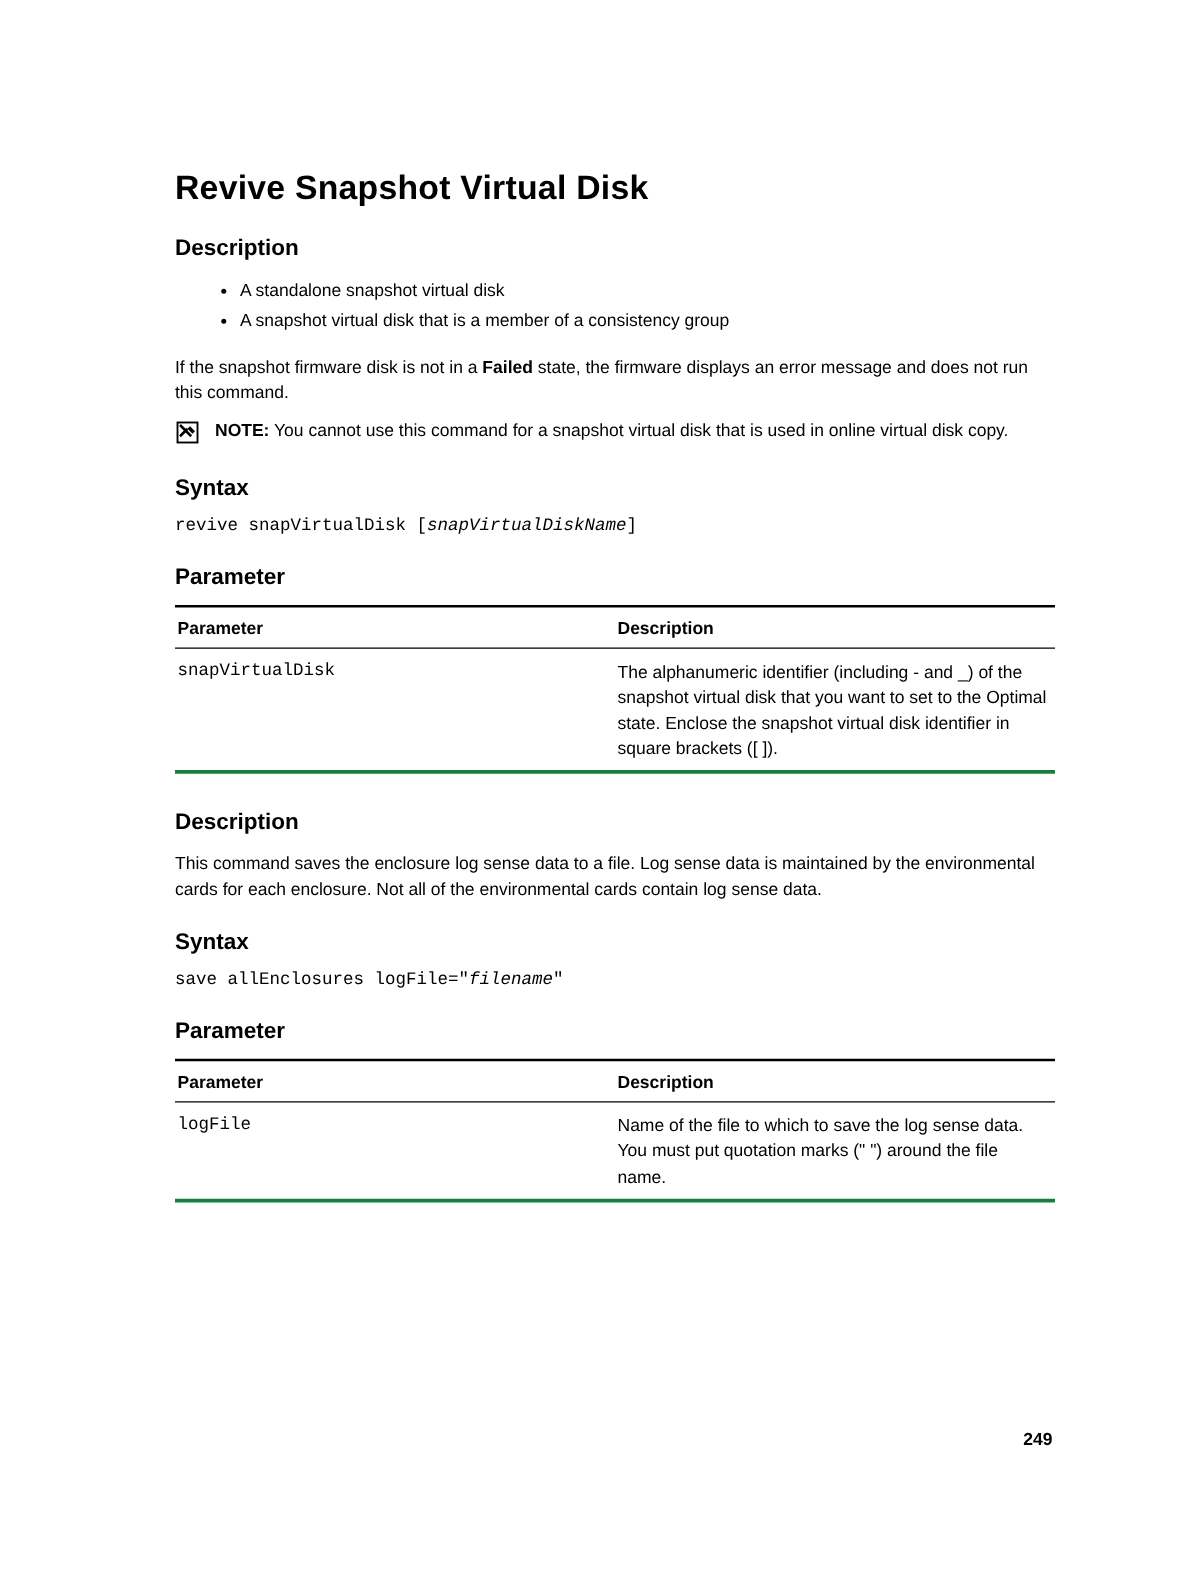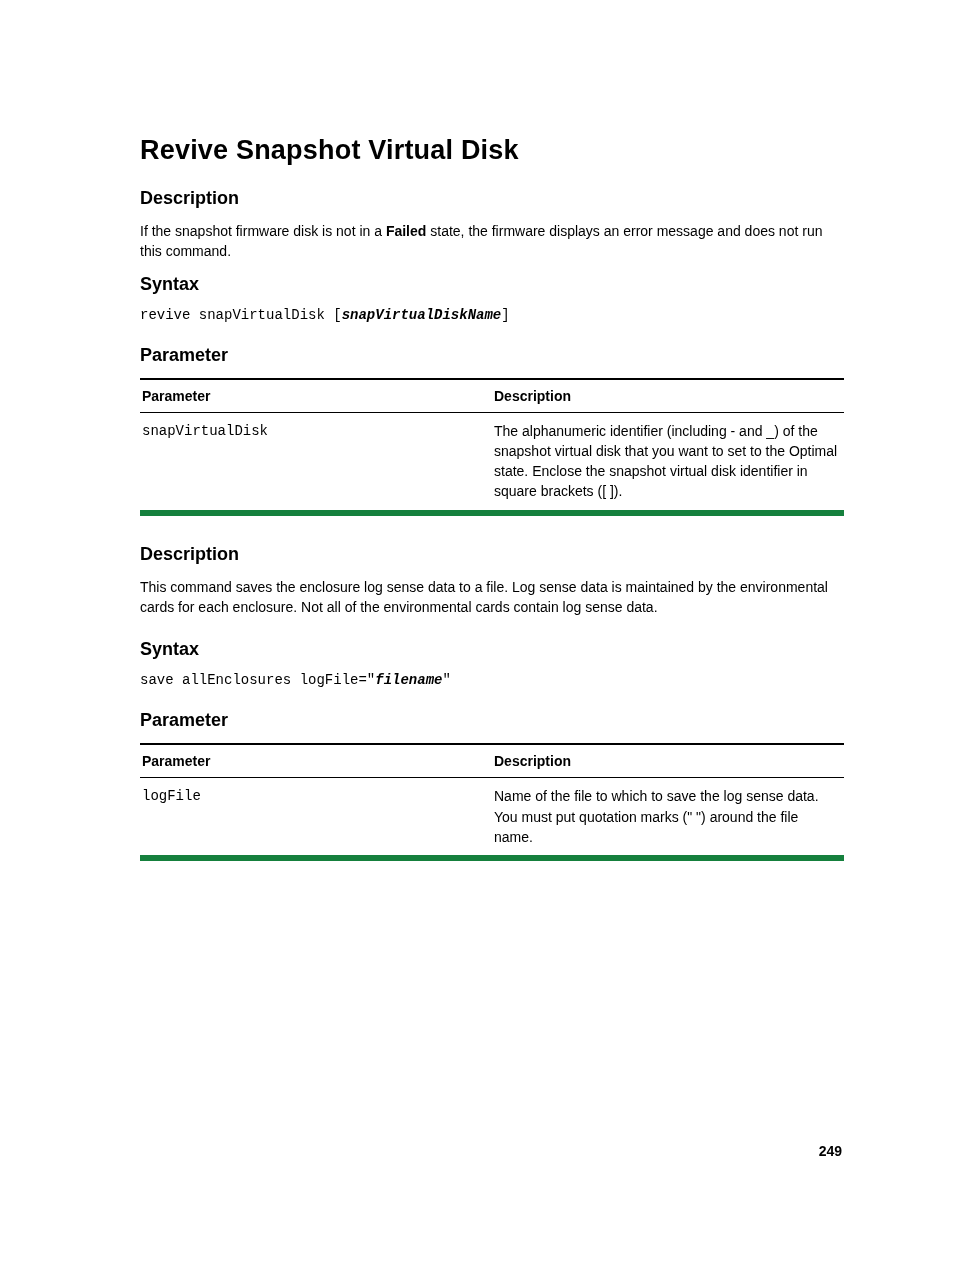--- a/index.html
+++ b/index.html
@@ -59,38 +59,38 @@
   .note-text {
     font-size: 14px;
     line-height: 1.35;
   }
   pre.code {
     font-family: "Courier New", monospace;
     font-size: 14px;
     margin: 0 0 22px 0;
     white-space: pre;
   }
-  pre.code .ital { font-style: italic; font-weight: bold; }
+  pre.code .ital { font-style: italic; }
   table.param {
     width: 100%;
     border-collapse: collapse;
     font-size: 14px;
     margin-bottom: 28px;
   }
   table.param th {
     text-align: left;
     font-weight: 700;
     padding: 8px 6px 8px 2px;
     border-top: 2px solid #000;
     border-bottom: 1px solid #000;
   }
   table.param td {
     vertical-align: top;
     padding: 8px 6px 8px 2px;
-    border-bottom: 6px solid #15803d;
+    border-bottom: 3px solid #15803d;
     line-height: 1.45;
   }
   table.param td.mono {
     font-family: "Courier New", monospace;
   }
   .col-param { width: 50%; }
   .col-desc  { width: 50%; }
   .page-number {
     position: absolute;
     right: 112px;
@@ -103,25 +103,39 @@
 </head>
 <body>
 
 <div class="page">
 
   <h1>Revive Snapshot Virtual Disk</h1>
 
   <h2>Description</h2>
 
 
+  <ul class="bullets">
+    <li>A standalone snapshot virtual disk</li>
+    <li>A snapshot virtual disk that is a member of a consistency group</li>
+  </ul>
 
   <p>
     <span>If the snapshot firmware disk is not in a </span><span class="bold">Failed</span><span> state, the firmware displays an error message and does not run this command.</span>
   </p>
 
+  <div class="note-row">
+    <svg class="note-icon" viewBox="0 0 20 20">
+      <rect x="2" y="2" width="16" height="16" fill="#fff" stroke="#000" stroke-width="1.5"></rect>
+      <path d="M4 4 L13 13 M4 13 L10 7" stroke="#000" stroke-width="2" fill="none"></path>
+      <path d="M12 5 L16 9 L14 11 L10 7 Z" fill="#000"></path>
+    </svg>
+    <div class="note-text">
+      <span class="bold">NOTE:</span><span> You cannot use this command for a snapshot virtual disk that is used in online virtual disk copy.</span>
+    </div>
+  </div>
 
   <h2>Syntax</h2>
 
   <pre class="code"><span>revive snapVirtualDisk [</span><span class="ital">snapVirtualDiskName</span><span>]</span></pre>
 
   <h2>Parameter</h2>
 
   <table class="param">
     <colgroup>
         <col class="col-param">

